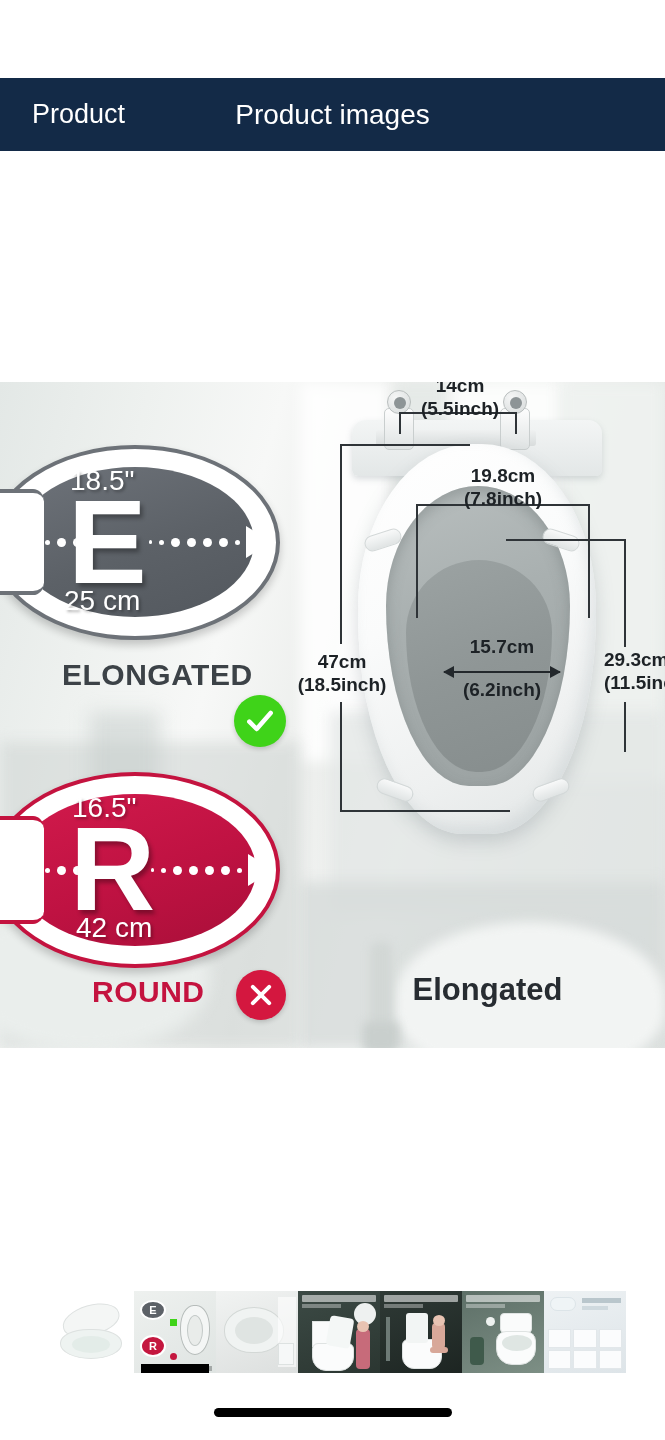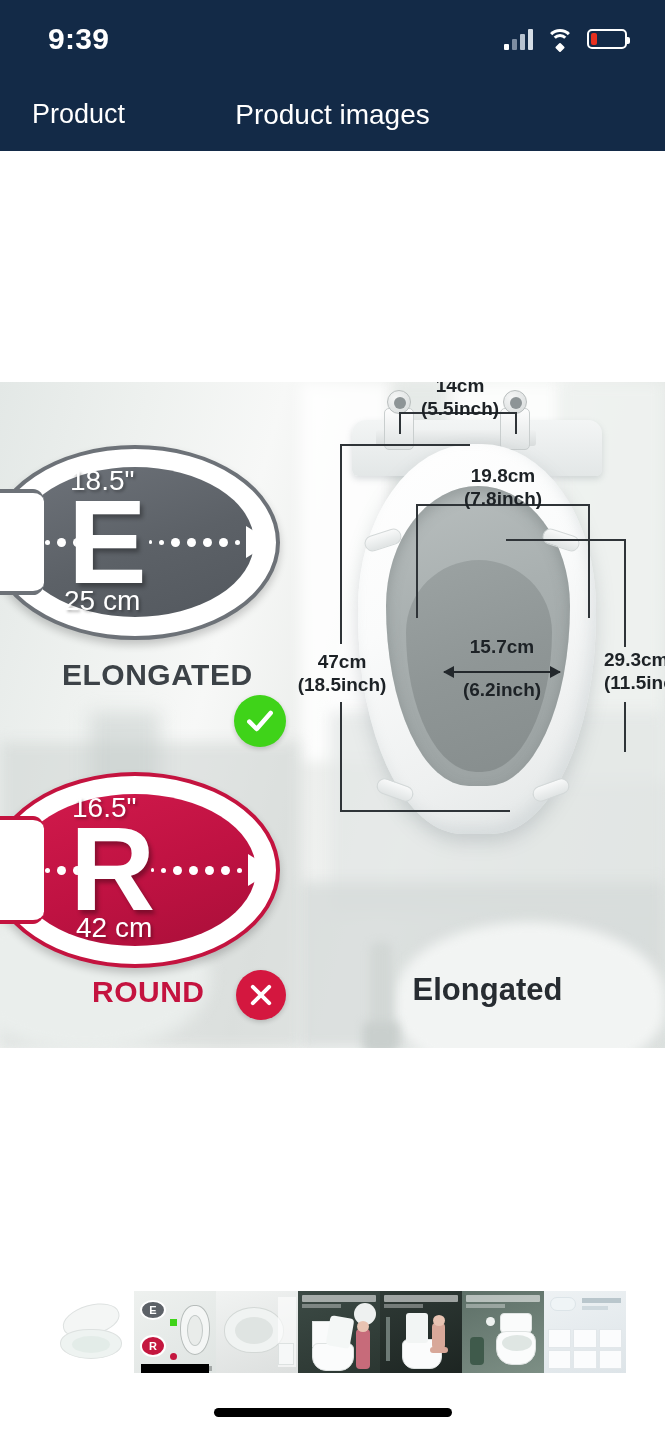--- a/index.html
+++ b/index.html
@@ -274,40 +274,20 @@
 
   
   .home-ind { position: absolute; bottom: 23px; left: 50%; transform: translateX(-50%);
               width: 238px; height: 9px; background: #000000; border-radius: 5px; }
 </style>
 </head>
 <body>
 
 <div class="screen">
 
-  <div class="statusbar">
-    <div class="clock">9:39</div>
-    <div class="status-icons">
-      <div class="signal">
-        <i></i>
-          <i></i>
-          <i></i>
-          <i></i>
-      </div>
-      <div class="wifi">
-        <span></span>
-          <span></span>
-          <div class="wifi-dot"></div>
-      </div>
-      <div class="battery">
-        <div class="battery-fill"></div>
-          <div class="battery-cap"></div>
-      </div>
-    </div>
-  </div>
 
   <div class="navbar">
     <div class="nav-cancel">Product</div>
     <div class="nav-title">Product images</div>
   </div>
 
   <div class="content">
 
     <div class="hero">
       <div class="hero-bg">

